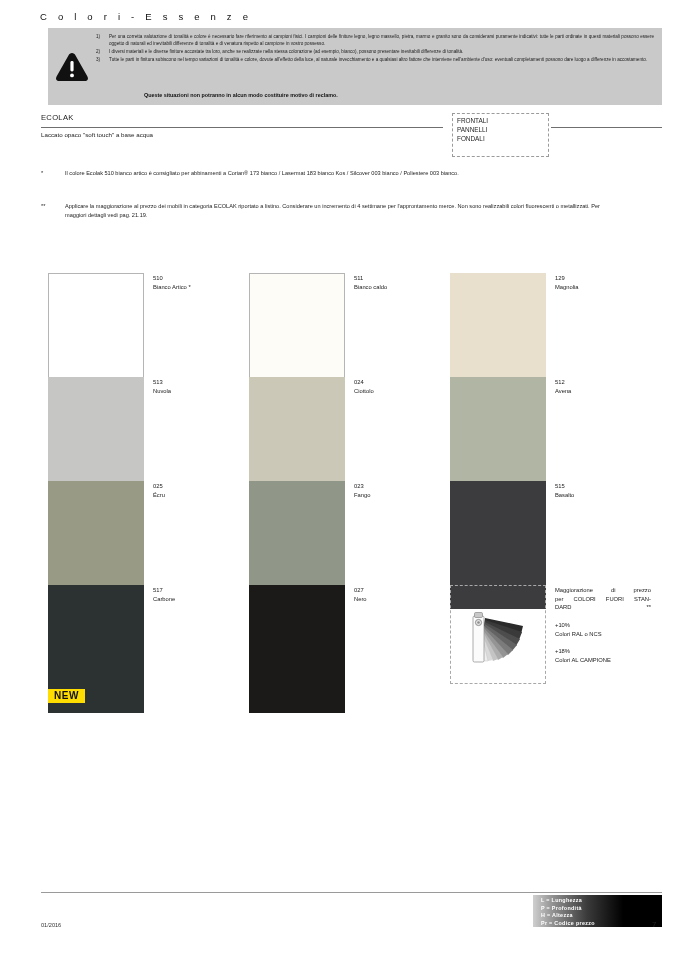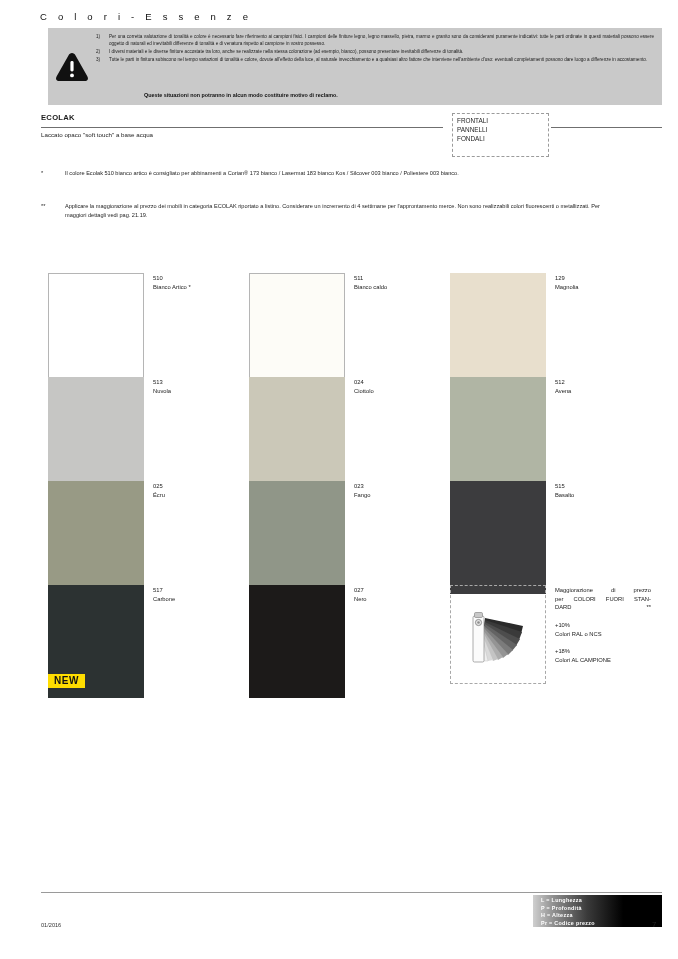--- a/index.html
+++ b/index.html
@@ -74,21 +74,21 @@
     font-weight: bold;
     color: #111;
   }
 
   
   .ecolak-title {
     position: absolute;
     left: 41px;
     top: 113px;
     font-size: 7.6px;
-    font-weight: bold;
+    font-weight: normal;
     letter-spacing: 0.3px;
   }
   .ecolak-sub {
     position: absolute;
     left: 41px;
     top: 131px;
     font-size: 6.2px;
     color: #222;
   }
   .rule-left {
@@ -152,21 +152,21 @@
     display: flex;
     height: 104px;
   }
   .cell {
     width: 201px;
     display: flex;
     position: relative;
   }
   .swatch {
     width: 96px;
-    height: 113px;
+    height: 128px;
     flex: 0 0 96px;
     position: relative;
     box-sizing: border-box;
   }
   .swatch.outlined { border: 1px solid #b5b5b5; }
   .swatch-label {
     padding-left: 9px;
     font-size: 5.8px;
     line-height: 1.55;
     color: #1b1b1b;

